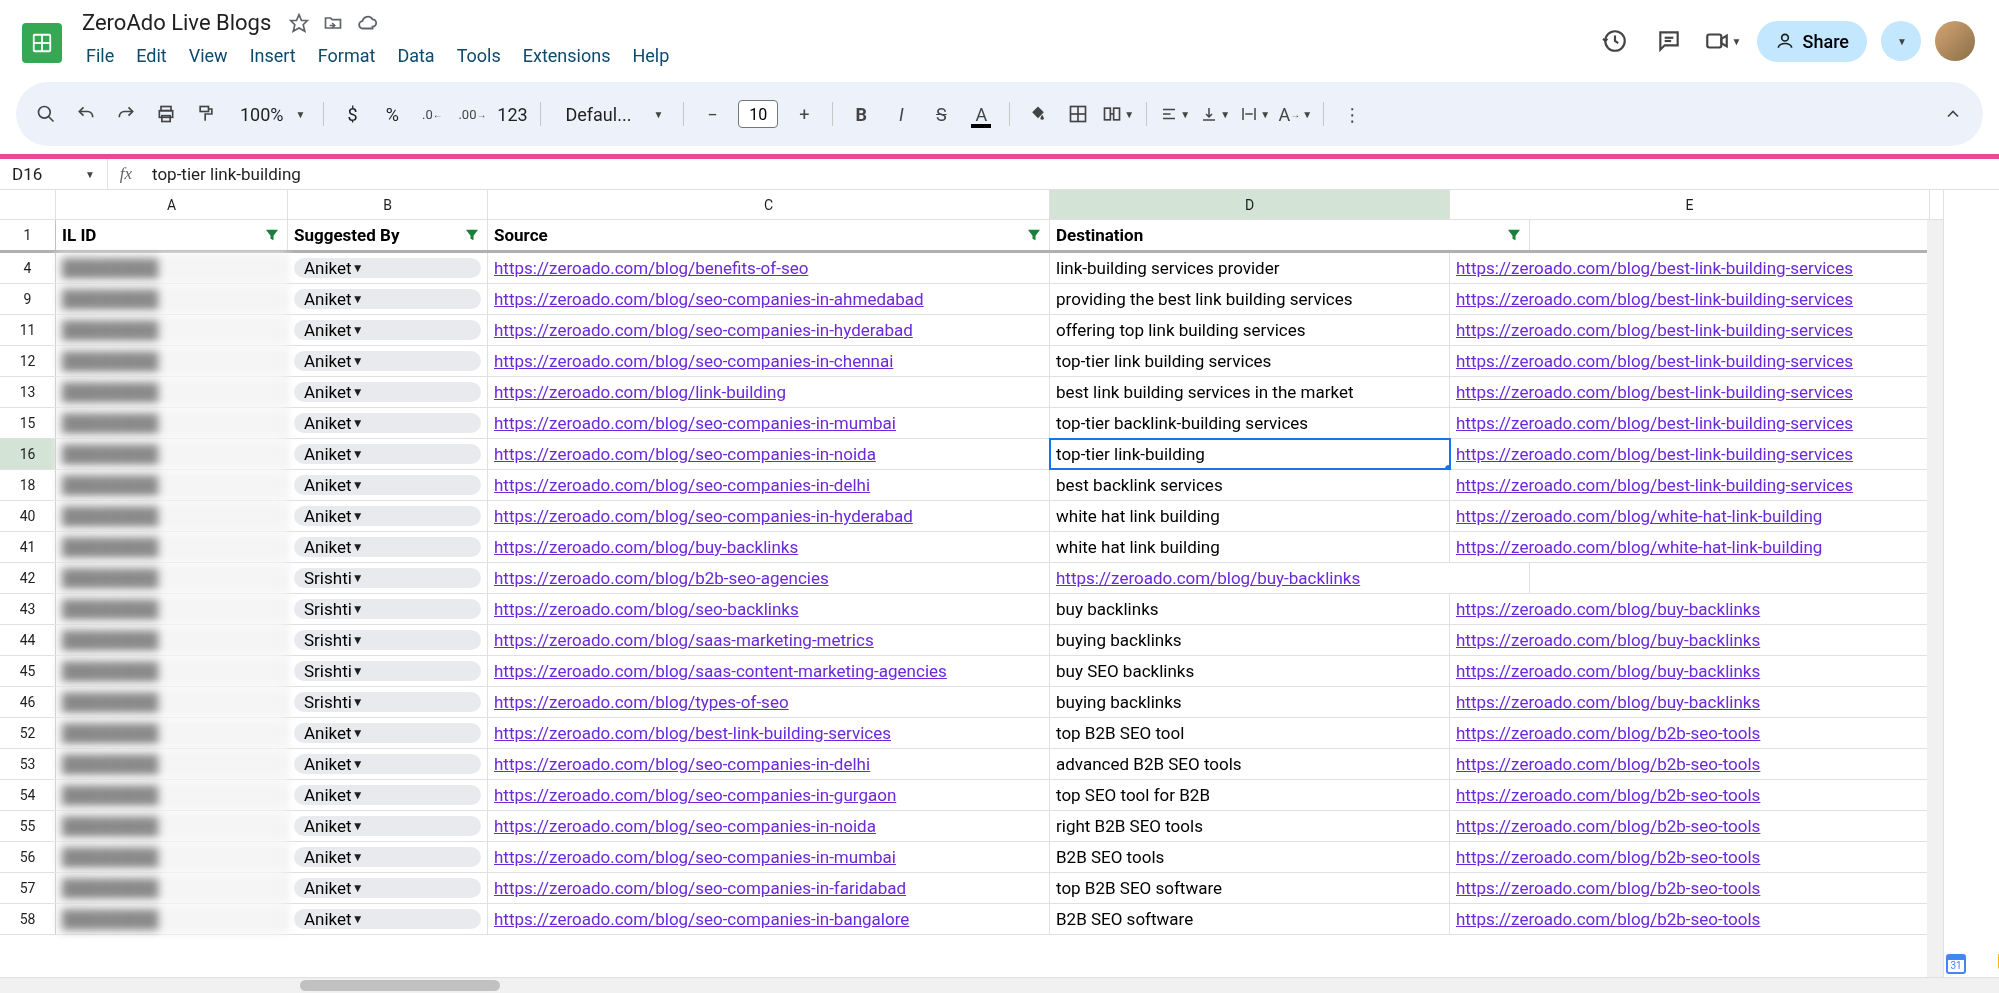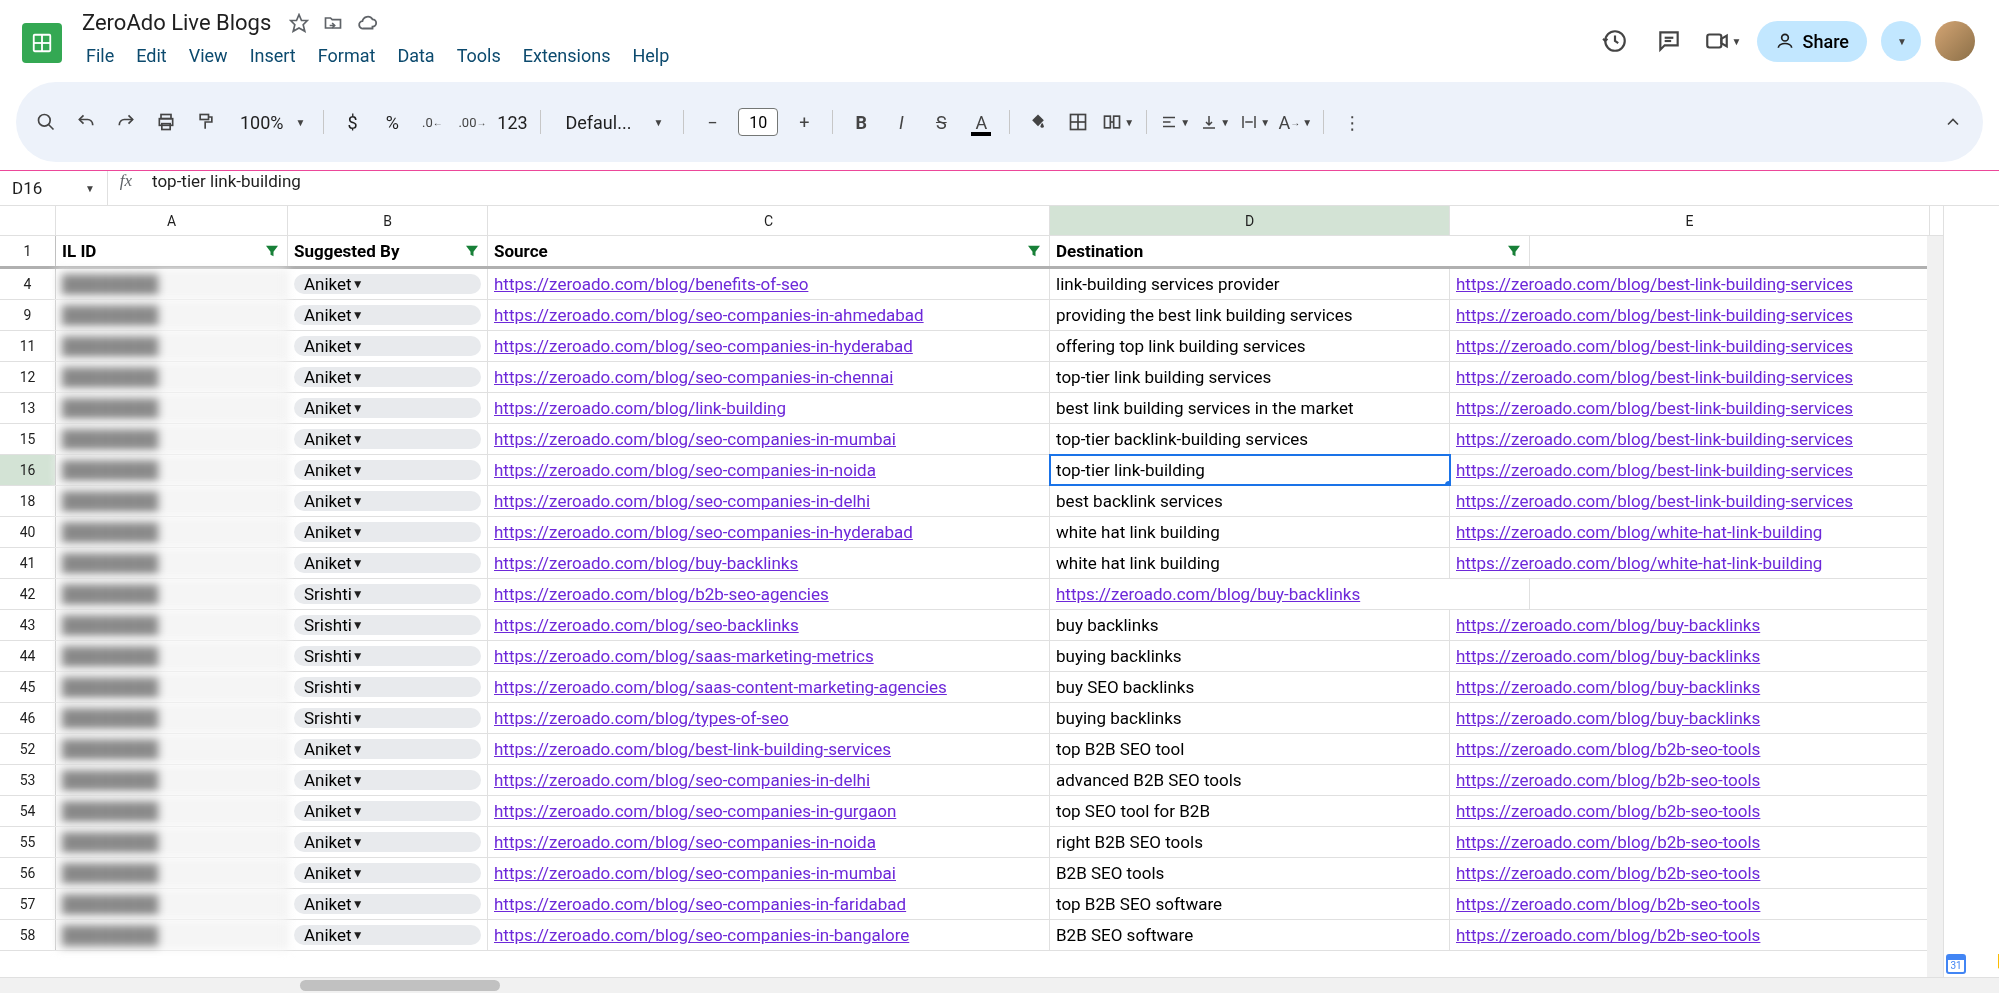--- a/index.html
+++ b/index.html
@@ -17,36 +17,36 @@
 .menubar { display: flex; gap: 2px; padding: 2px 0; }
 .menu-item { padding: 6px 10px; font-size: 18px; color: #0c4a6e; cursor: pointer; border-radius:4px; }
 .header-right { display: flex; align-items: center; gap: 14px; padding-right:8px; }
 .hdr-icon { width: 40px; height: 40px; color: #444; display:flex; align-items:center; justify-content:center; cursor:pointer; border-radius:50%;}
 .share-btn { display: flex; align-items: center; gap: 8px; background: #c2e7ff; padding: 10px 18px; border-radius: 40px; font-size: 18px; font-weight: 500; cursor:pointer; }
 .share-caret { background: #c2e7ff; width:40px; height:40px; border-radius:50%; display:flex; align-items:center; justify-content:center; cursor:pointer;}
 .avatar { width: 40px; height: 40px; border-radius: 50%; background: linear-gradient(135deg,#d4a574,#8b6f47); }
 
 
 .toolbar-wrap { padding: 8px 16px; }
-.toolbar { display: flex; align-items: center; background: #edf2fa; border-radius: 40px; padding: 22px 12px; gap: 4px; }
+.toolbar { display: flex; align-items: center; background: #edf2fa; border-radius: 40px; padding: 14px 12px; gap: 4px; }
 .tb-icon { width: 36px; height: 36px; color: #444; display:flex; align-items:center; justify-content:center; cursor:pointer; border-radius:4px; font-size:18px;}
 .tb-sep { width: 1px; height: 24px; background: #c7c7c7; margin: 0 6px; }
 .tb-text { font-size: 18px; color: #1f1f1f; padding: 0 4px; }
 .zoom-box { display:flex; align-items:center; gap:6px; padding:0 8px; cursor:pointer;}
 .font-box { display:flex; align-items:center; gap:16px; padding:0 10px; cursor:pointer; min-width:100px; justify-content:space-between;}
 .size-box { display:flex; align-items:center; gap:8px; }
 .size-input { width:40px; height:28px; border:1px solid #747775; border-radius:4px; text-align:center; font-size:16px; background:#fff;}
 .tb-expand { margin-left:auto; }
 .tb-dd { display:flex; align-items:center; cursor:pointer;}
 .caret-sm { font-size:10px; color:#444; margin-left:2px;}
 .text-color-a { position:relative; }
 .text-color-a::after { content:''; position:absolute; bottom:4px; left:8px; right:8px; height:4px; background:#000;}
 
 
-.formula-bar { display: flex; border-top: 1px solid #ec4899; border-bottom: 1px solid #e0e0e0; height: 36px; }
+.formula-bar { display: flex; align-items: center; border-top: 5px solid #ec4899; border-bottom: 1px solid #e0e0e0; height: 36px; }
 .name-box { width: 108px; padding: 0 12px; font-size: 17px; color: #1f1f1f; display:flex; align-items:center; justify-content:space-between; border-right:1px solid #e0e0e0; height:100%;}
 .fx { width: 36px; text-align:center; font-style: italic; font-size:17px; color:#5f6368; font-family: serif;}
 .formula-input { flex:1; padding:0 8px; font-size:17px; color:#1f1f1f; }
 
 
 .grid-area { flex:1; display:flex; overflow:hidden; }
 .main-grid { flex:1; overflow:hidden; position:relative; }
 .side-panel { width: 56px; border-left: 1px solid #e0e0e0; display:flex; flex-direction:row; align-items:flex-end; padding-top:14px; gap:24px; }
 .side-icon { width:28px; height:28px; cursor:pointer; display:flex; align-items:center; justify-content:center;}
 

